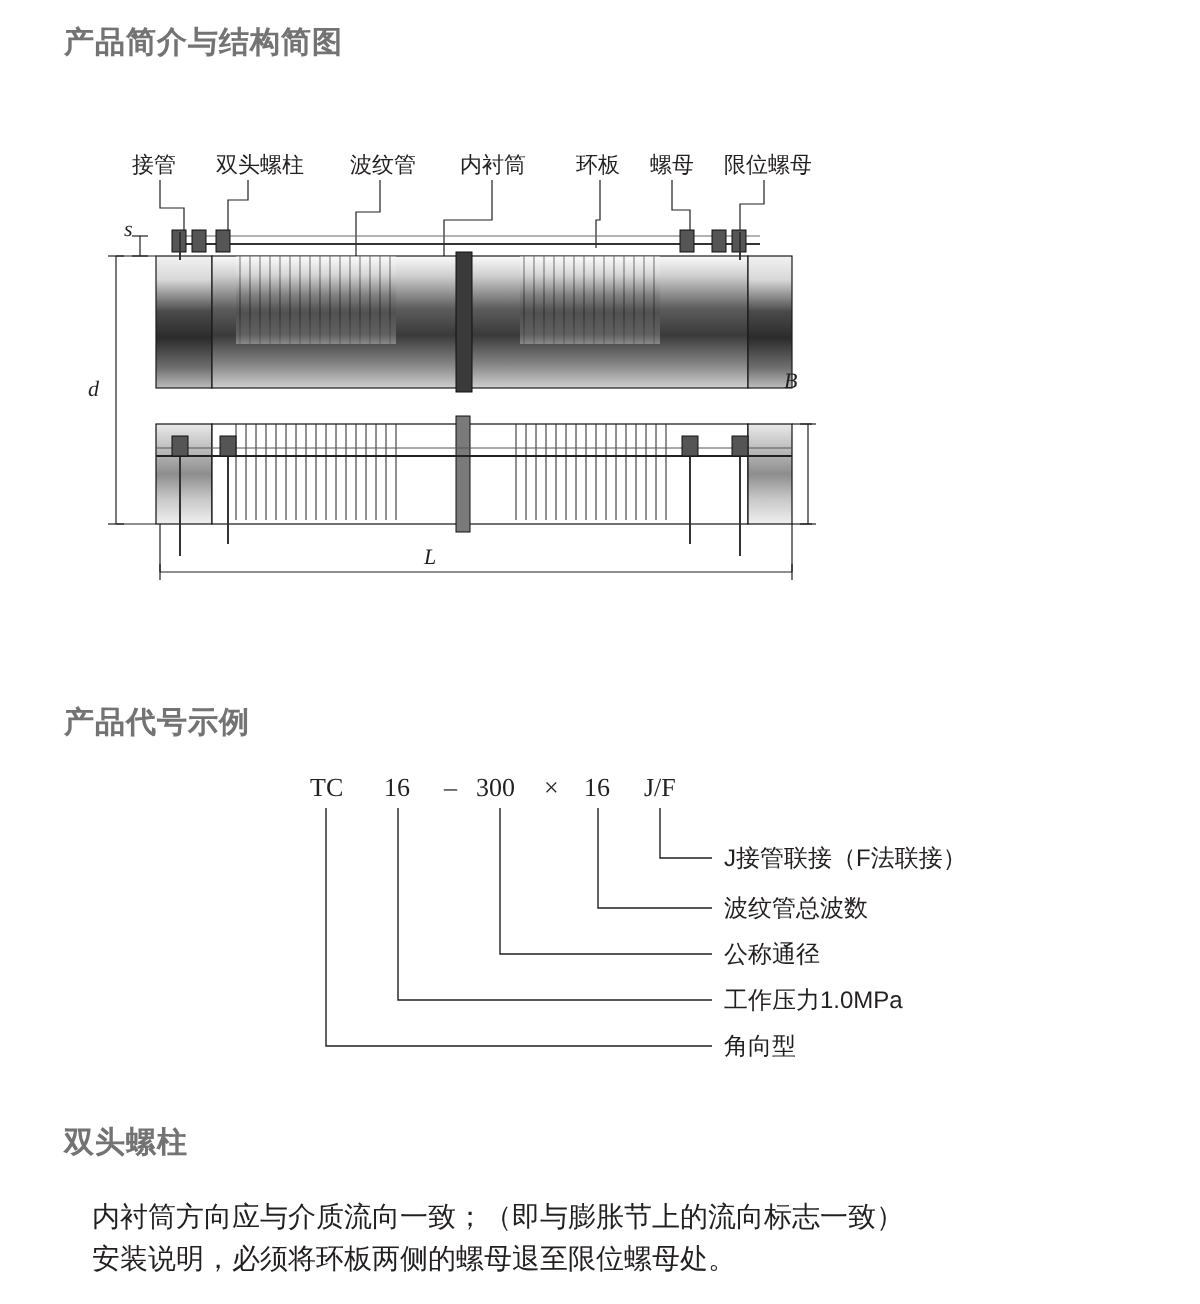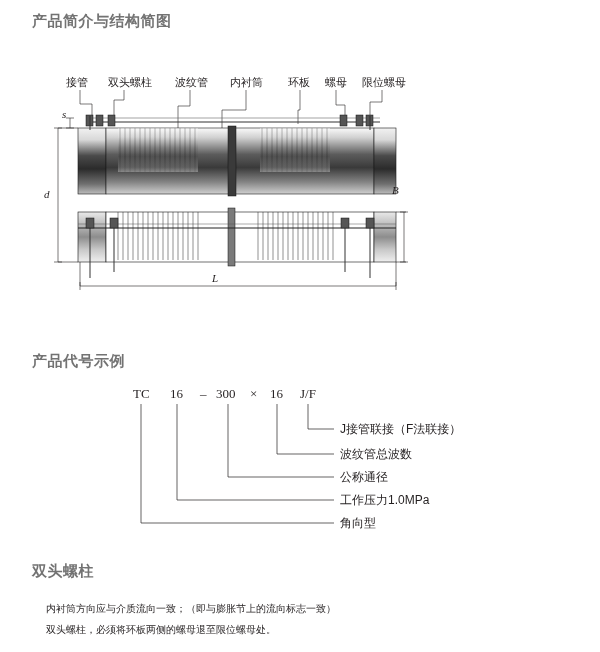--- a/index.html
+++ b/index.html
@@ -36,30 +36,31 @@
   }
   .diagram svg { display: block; }
 
   
   .code-area {
     position: absolute;
     left: 0;
     top: 378px;
     width: 500px;
     height: 160px;
+    padding-left: 22px;
   }
   .code-area svg { display: block; }
 
   
   .notes {
     position: absolute;
     left: 46px;
     top: 598px;
     width: 520px;
-    font-size: 10px;
+    font-size: 14px;
     line-height: 21px;
     color: #231f20;
   }
   .notes div { white-space: nowrap; }
 
   .lbl {
     font-family: "Liberation Sans", sans-serif;
     font-size: 11px;
     fill: #231f20;
   }
@@ -334,14 +335,14 @@
     <text class="code-desc" x="340" y="80">波纹管总波数</text>
     <text class="code-desc" x="340" y="103">公称通径</text>
     <text class="code-desc" x="340" y="126">工作压力1.0MPa</text>
     <text class="code-desc" x="340" y="149">角向型</text>
   </g>
 </svg>
 </div>
 
 <div class="notes">
   <div>内衬筒方向应与介质流向一致；（即与膨胀节上的流向标志一致）</div>
-  <div>双头螺柱，必须将环板两侧的螺母退至限位螺母处。</div>
+  <div>安装说明，必须将环板两侧的螺母退至限位螺母处。</div>
 </div>
 
 </body></html>

